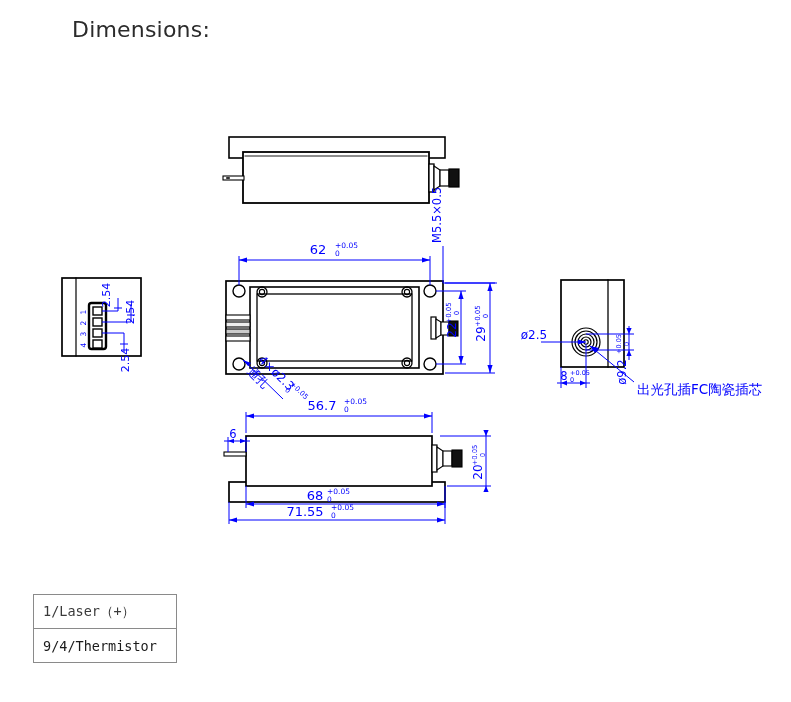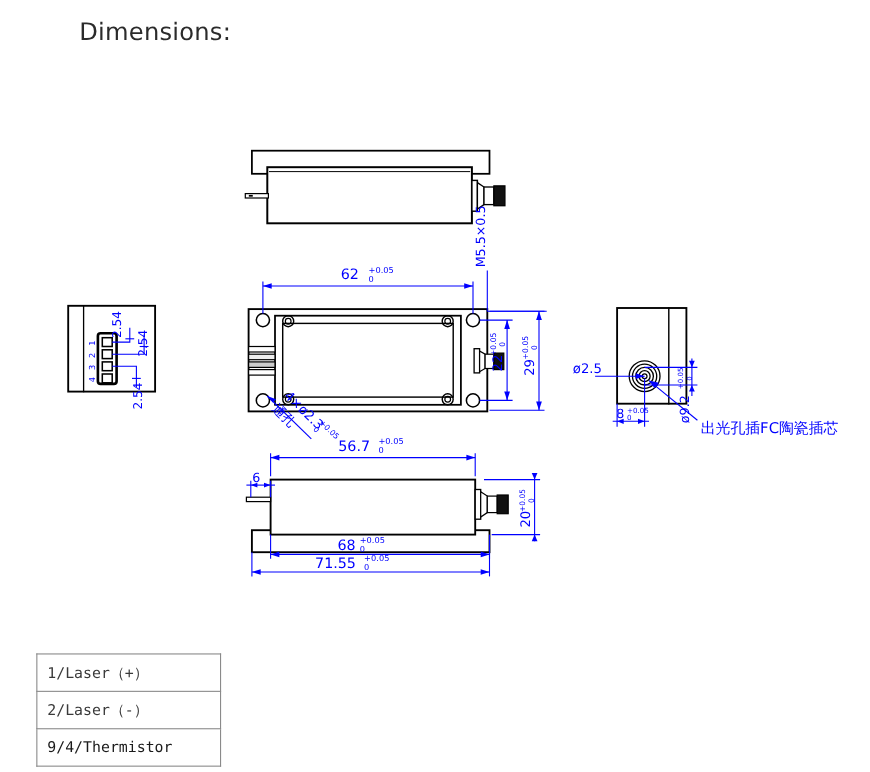--- a/index.html
+++ b/index.html
@@ -28,21 +28,21 @@
     position: absolute;
     left: 0;
     top: 0;
     width: 791px;
     height: 702px;
   }
   #pinout-table {
     position: absolute;
     left: 33px;
     top: 594px;
-    width: 168px;
+    width: 144px;
     border-collapse: collapse;
     background: #ffffff;
   }
   #pinout-table td {
     border: 1px solid #8a8a8a;
     height: 33px;
     padding: 0 0 0 9px;
     font-family: "DejaVu Sans Mono", monospace;
     font-size: 13.5px;
     color: #3a3a3a;
@@ -339,19 +339,16 @@
   </g>
 
 </svg>
 
 <table id="pinout-table">
   <tbody>
     <tr>
       <td>1/Laser（+）</td>
     </tr>
     <tr>
-      <td>2/Laser（-）</td>
-    </tr>
-    <tr>
       <td>9/4/Thermistor</td>
     </tr>
   </tbody>
 </table>
 
 </body></html>

